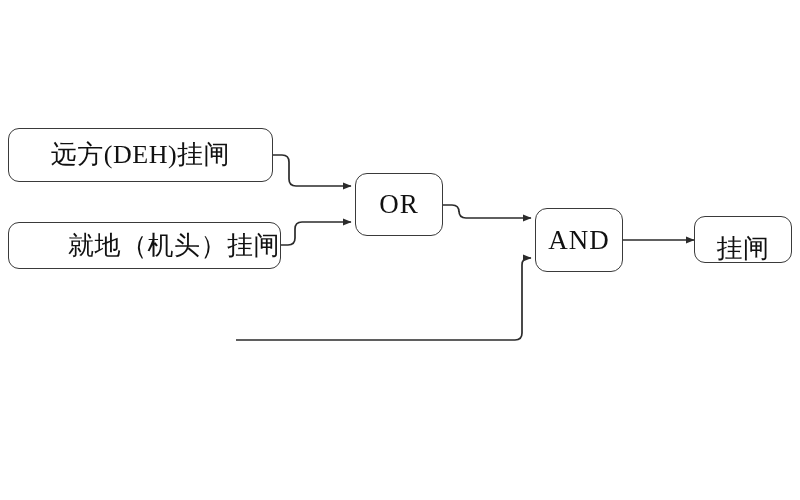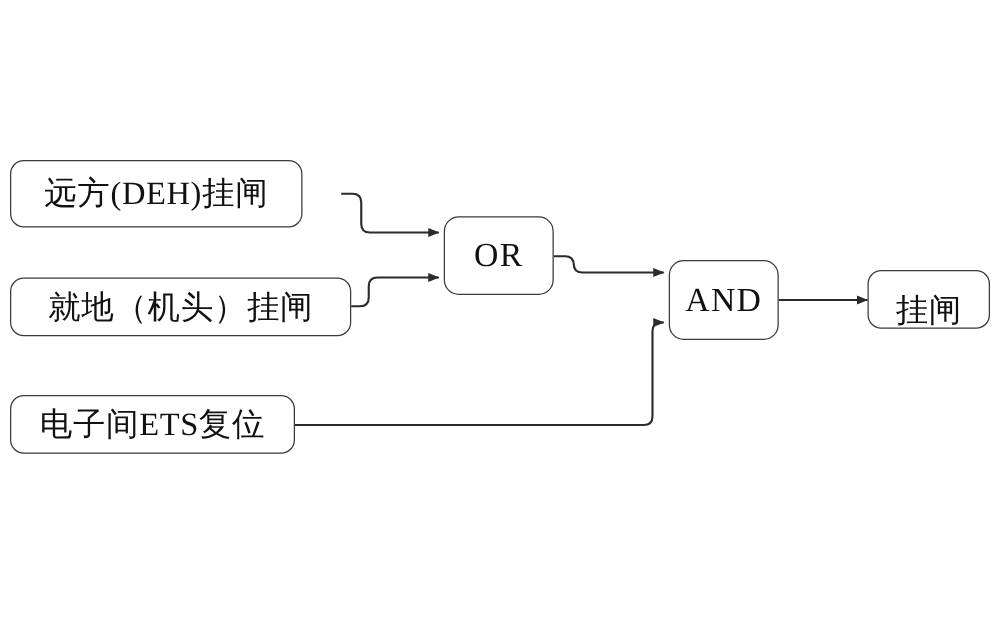--- a/index.html
+++ b/index.html
@@ -70,31 +70,28 @@
 
     <path d="M281,245 L288,245 Q295,245 295,238 L295,229 Q295,222 302,222 L351,222" fill="none" stroke="#2b2b2b" stroke-width="1.7" marker-end="url(#arrow)"></path>
 
     <path d="M443,205 L452,205 Q459,205 459,212 L459,211 Q459,218 466,218 L531,218" fill="none" stroke="#2b2b2b" stroke-width="1.7" marker-end="url(#arrow)"></path>
 
     <path d="M236,340 L515,340 Q522,340 522,333 L522,265 Q522,258 529,258 L531,258" fill="none" stroke="#2b2b2b" stroke-width="1.7" marker-end="url(#arrow)"></path>
 
     <path d="M623,240 L694,240" fill="none" stroke="#2b2b2b" stroke-width="1.7" marker-end="url(#arrow)"></path>
   </svg>
 
-  <div class="node input-node" style="left:8px; top:128px; width:234px; height:54px;">
+  <div class="node input-node" style="left:8px; top:128px; width:265px; height:54px;">
     <span class="lbl">远方(DEH)挂闸</span>
   </div>
 
-  <div class="node input-node" style="left:8px; top:222px; width:273px; height:47px;">
+  <div class="node input-node" style="left:8px; top:222px; width:273px; height:47px;justify-content:flex-end;">
     <span class="lbl">就地（机头）挂闸</span>
   </div>
 
-  <div class="node input-node" style="left:8px; top:316px; width:228px; height:47px;">
-    <span class="lbl">电子间ETS复位</span>
-  </div>
 
   <div class="node gate-node" style="left:355px; top:173px; width:88px; height:63px;">
     <span class="lbl">OR</span>
   </div>
 
   <div class="node gate-node" style="left:535px; top:208px; width:88px; height:64px;">
     <span class="lbl">AND</span>
   </div>
 
   <div class="node output-node" style="left:694px; top:216px; width:98px; height:47px;align-items:flex-end;">

